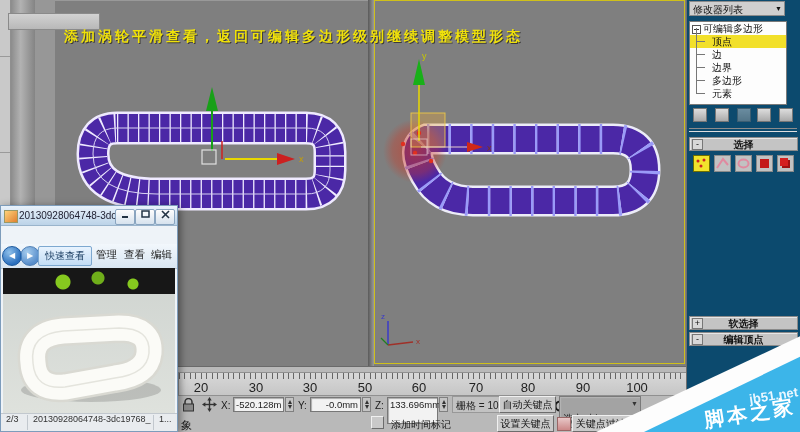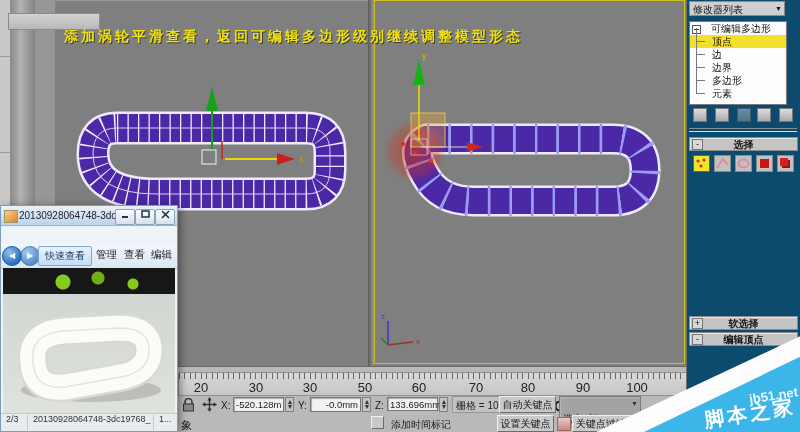--- a/index.html
+++ b/index.html
@@ -63,21 +63,21 @@
                          radial-gradient(circle at 130px 16px,#86c91f 0 5px,transparent 6px);}
   .pstat{position:absolute;left:0;bottom:0;width:100%;height:17px;background:#e9ecef;border-top:1px solid #c2c8ce;font-size:9px;color:#333;}
   .pstat span{position:absolute;top:0;white-space:nowrap;overflow:hidden;}
   .psep{position:absolute;top:1px;width:1px;height:15px;background:#c2c8ce;}
   
   .panel{left:686px;top:0;width:114px;height:432px;background:#0c4a6e;border-left:1px solid #6f6f6f;z-index:2;box-sizing:border-box;}
   .modlist{position:absolute;left:2px;top:1px;width:96px;height:15px;background:#cfcfcf;border:1px solid #8b8b8b;
            font-size:10px;color:#111;padding:1px 3px;box-sizing:border-box;}
   .stack{position:absolute;left:2px;top:21px;width:96px;height:82px;background:#fdfdfd;border:1px solid #7a7a7a;overflow:hidden;}
   .stk-row{position:relative;height:13px;font-size:10px;color:#111;line-height:13px;padding-left:16px;white-space:nowrap;}
-  .stk-root{padding-left:21px;}
+  .stk-root{padding-left:13px;}
   .stk-box{position:absolute;left:2px;top:3px;width:7px;height:7px;border:1px solid #555;background:#fff;}
   .stk-box::after{content:"";position:absolute;left:1px;top:3px;width:5px;height:1px;background:#333;}
   .stk-child{padding-left:22px;}
   .stk-child::before{content:"";position:absolute;left:6px;top:-7px;width:8px;height:13px;
                      border-left:1px solid #777;border-bottom:1px solid #777;}
   .stk-sel{background:#f2e02a;}
   .mtool{position:absolute;top:108px;width:12px;height:12px;border:1px solid #777;background:linear-gradient(#ddd,#aaa);}
   .groove{position:absolute;left:2px;top:128px;width:108px;height:2px;border-top:1px solid #8b8b8b;border-bottom:1px solid #dedede;}
   .roll{position:absolute;left:2px;width:109px;height:14px;background:#c4c4c4;border:1px solid #8a8a8a;
         box-shadow:inset 1px 1px 0 #e6e6e6;font-size:10px;font-weight:bold;color:#111;text-align:center;line-height:13px;box-sizing:border-box;}
@@ -194,21 +194,21 @@
     <polygon points="0,7.5 3.4,5.3 3.4,9.7" fill="#333"></polygon>
       <polygon points="15,7.5 11.6,5.3 11.6,9.7" fill="#333"></polygon>
   </svg>
   <span class="abs srow" style="left:221px;top:400px">X:</span>
   <div class="abs field" style="left:233px;top:397px;width:51px;height:15px;z-index:3">-520.128m</div>
   <div class="abs spin" style="left:285px;top:397px;z-index:3"></div>
   <span class="abs srow" style="left:298px;top:400px">Y:</span>
   <div class="abs field" style="left:310px;top:397px;width:51px;height:15px;z-index:3">-0.0mm</div>
   <div class="abs spin" style="left:362px;top:397px;z-index:3"></div>
   <span class="abs srow" style="left:375px;top:400px">Z:</span>
-  <div class="abs field" style="left:387px;top:397px;width:51px;height:14px;z-index:3">133.696mm</div>
+  <div class="abs field" style="left:387px;top:397px;width:51px;height:27px;z-index:3">133.696mm</div>
   <div class="abs spin" style="left:439px;top:397px;z-index:3"></div>
   <div class="abs" style="left:452px;top:396px;width:96px;height:17px;background:#c2c2c2;border:1px solid #989898;z-index:3;font-size:10px;color:#222;padding:2px 3px;box-sizing:border-box">栅格 = 10.0mm</div>
   <svg class="abs" style="left:553px;top:396px;z-index:3" width="28" height="20">
     <circle cx="7" cy="10" r="4.5" fill="none" stroke="#1a1a1a" stroke-width="2"></circle>
     <line x1="11.5" y1="10" x2="26" y2="10" stroke="#1a1a1a" stroke-width="2"></line>
     <line x1="20" y1="10" x2="20" y2="14" stroke="#1a1a1a" stroke-width="2"></line>
     <line x1="25" y1="10" x2="25" y2="14" stroke="#1a1a1a" stroke-width="2"></line>
   </svg>
 
   <span class="abs srow" style="left:181px;top:418px;font-size:11px">象</span>

